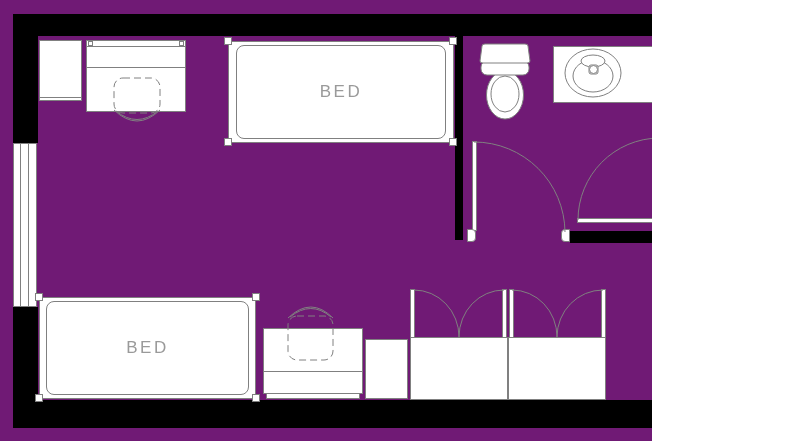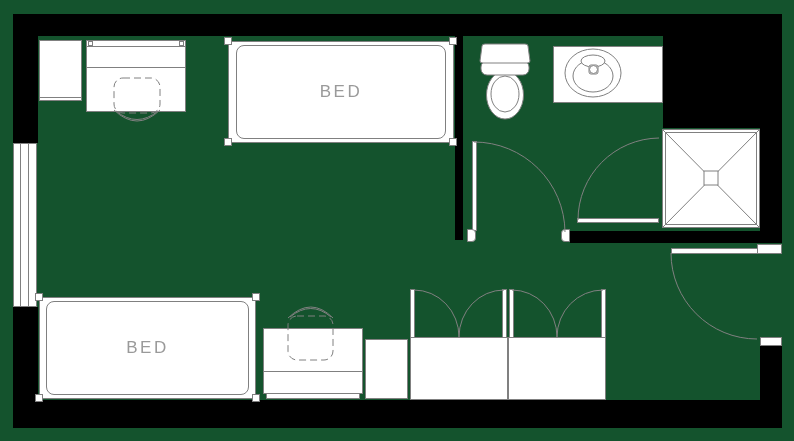--- a/index.html
+++ b/index.html
@@ -1,17 +1,17 @@
 <!DOCTYPE html>
 <html><head>
 <meta charset="utf-8">
 <style>
   html,body{margin:0;padding:0;background:#ffffff;}
   .plan{
-    position:relative;width:794px;height:441px;background:#14532d;overflow:hidden;
+    position:relative;width:652px;height:441px;background:#701a75;overflow:hidden;
     font-family:"Liberation Sans", sans-serif;
   }
   .plan *{position:absolute;box-sizing:border-box;}
   .wall{background:#000000;}
   .outl{background:#ffffff;border:1px solid #808080;}
   .line{background:#808080;}
   .bed-label{
     display:flex;align-items:center;justify-content:center;
     color:#9a9a9a;font-size:17px;letter-spacing:2.5px;font-weight:400;
   }

